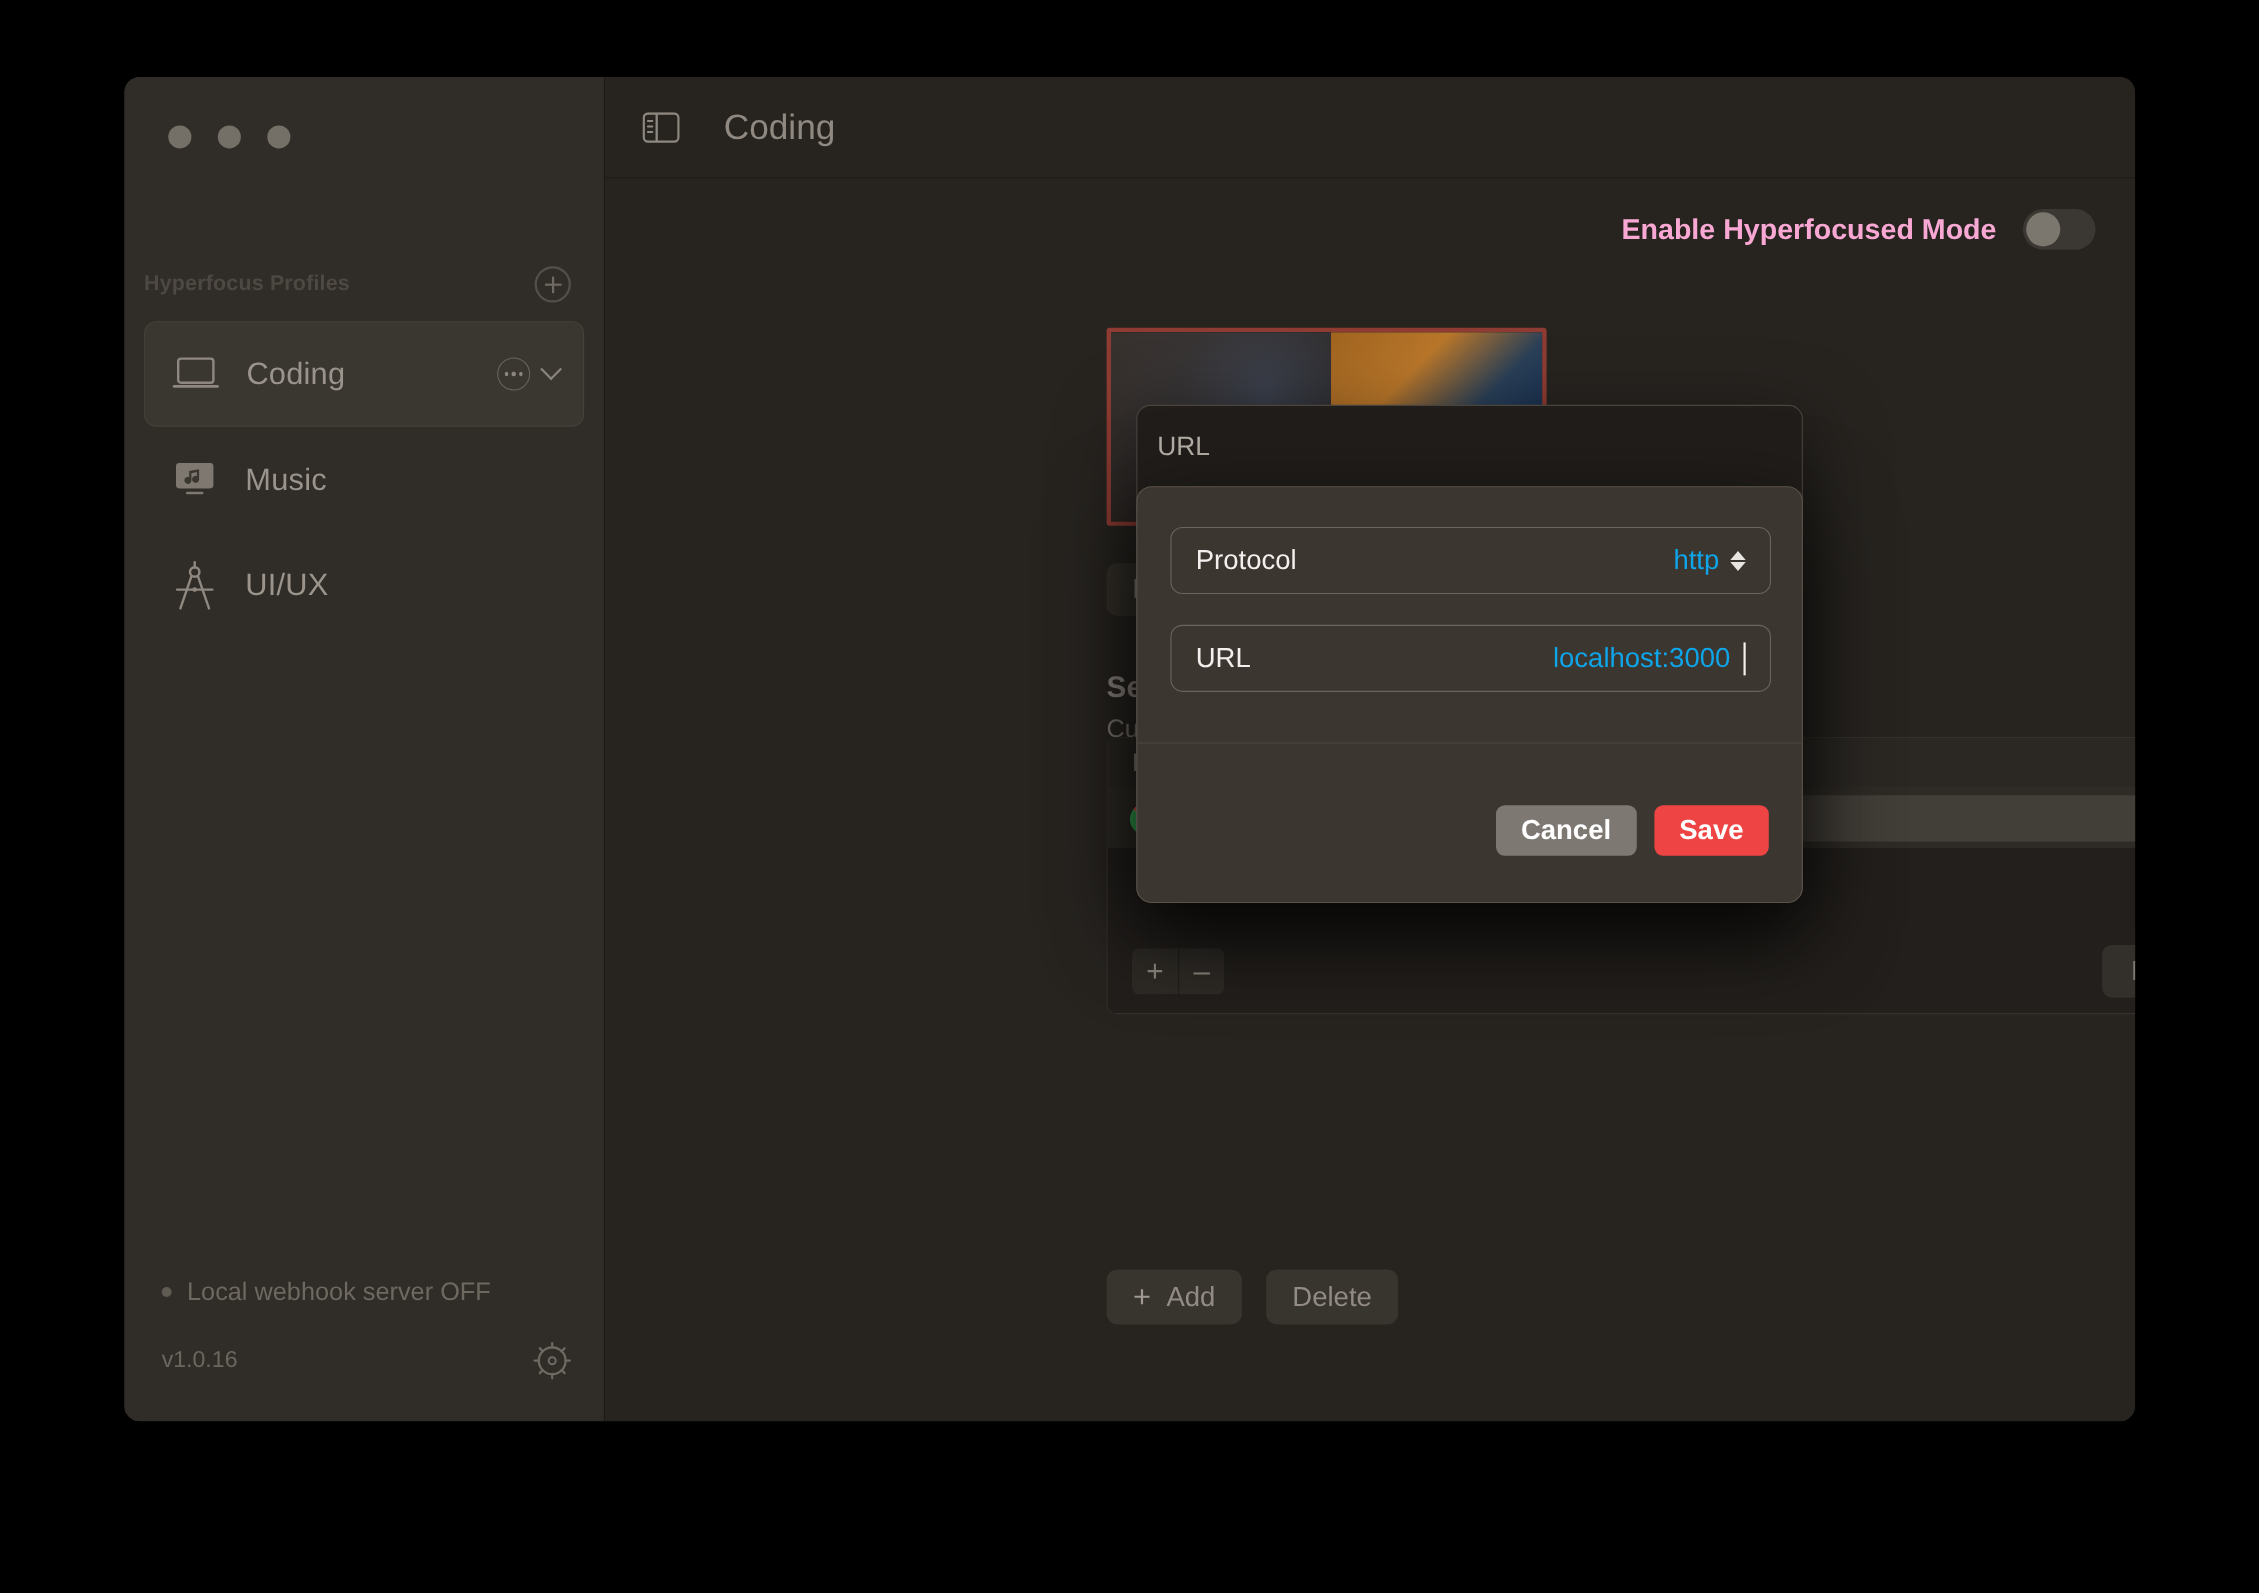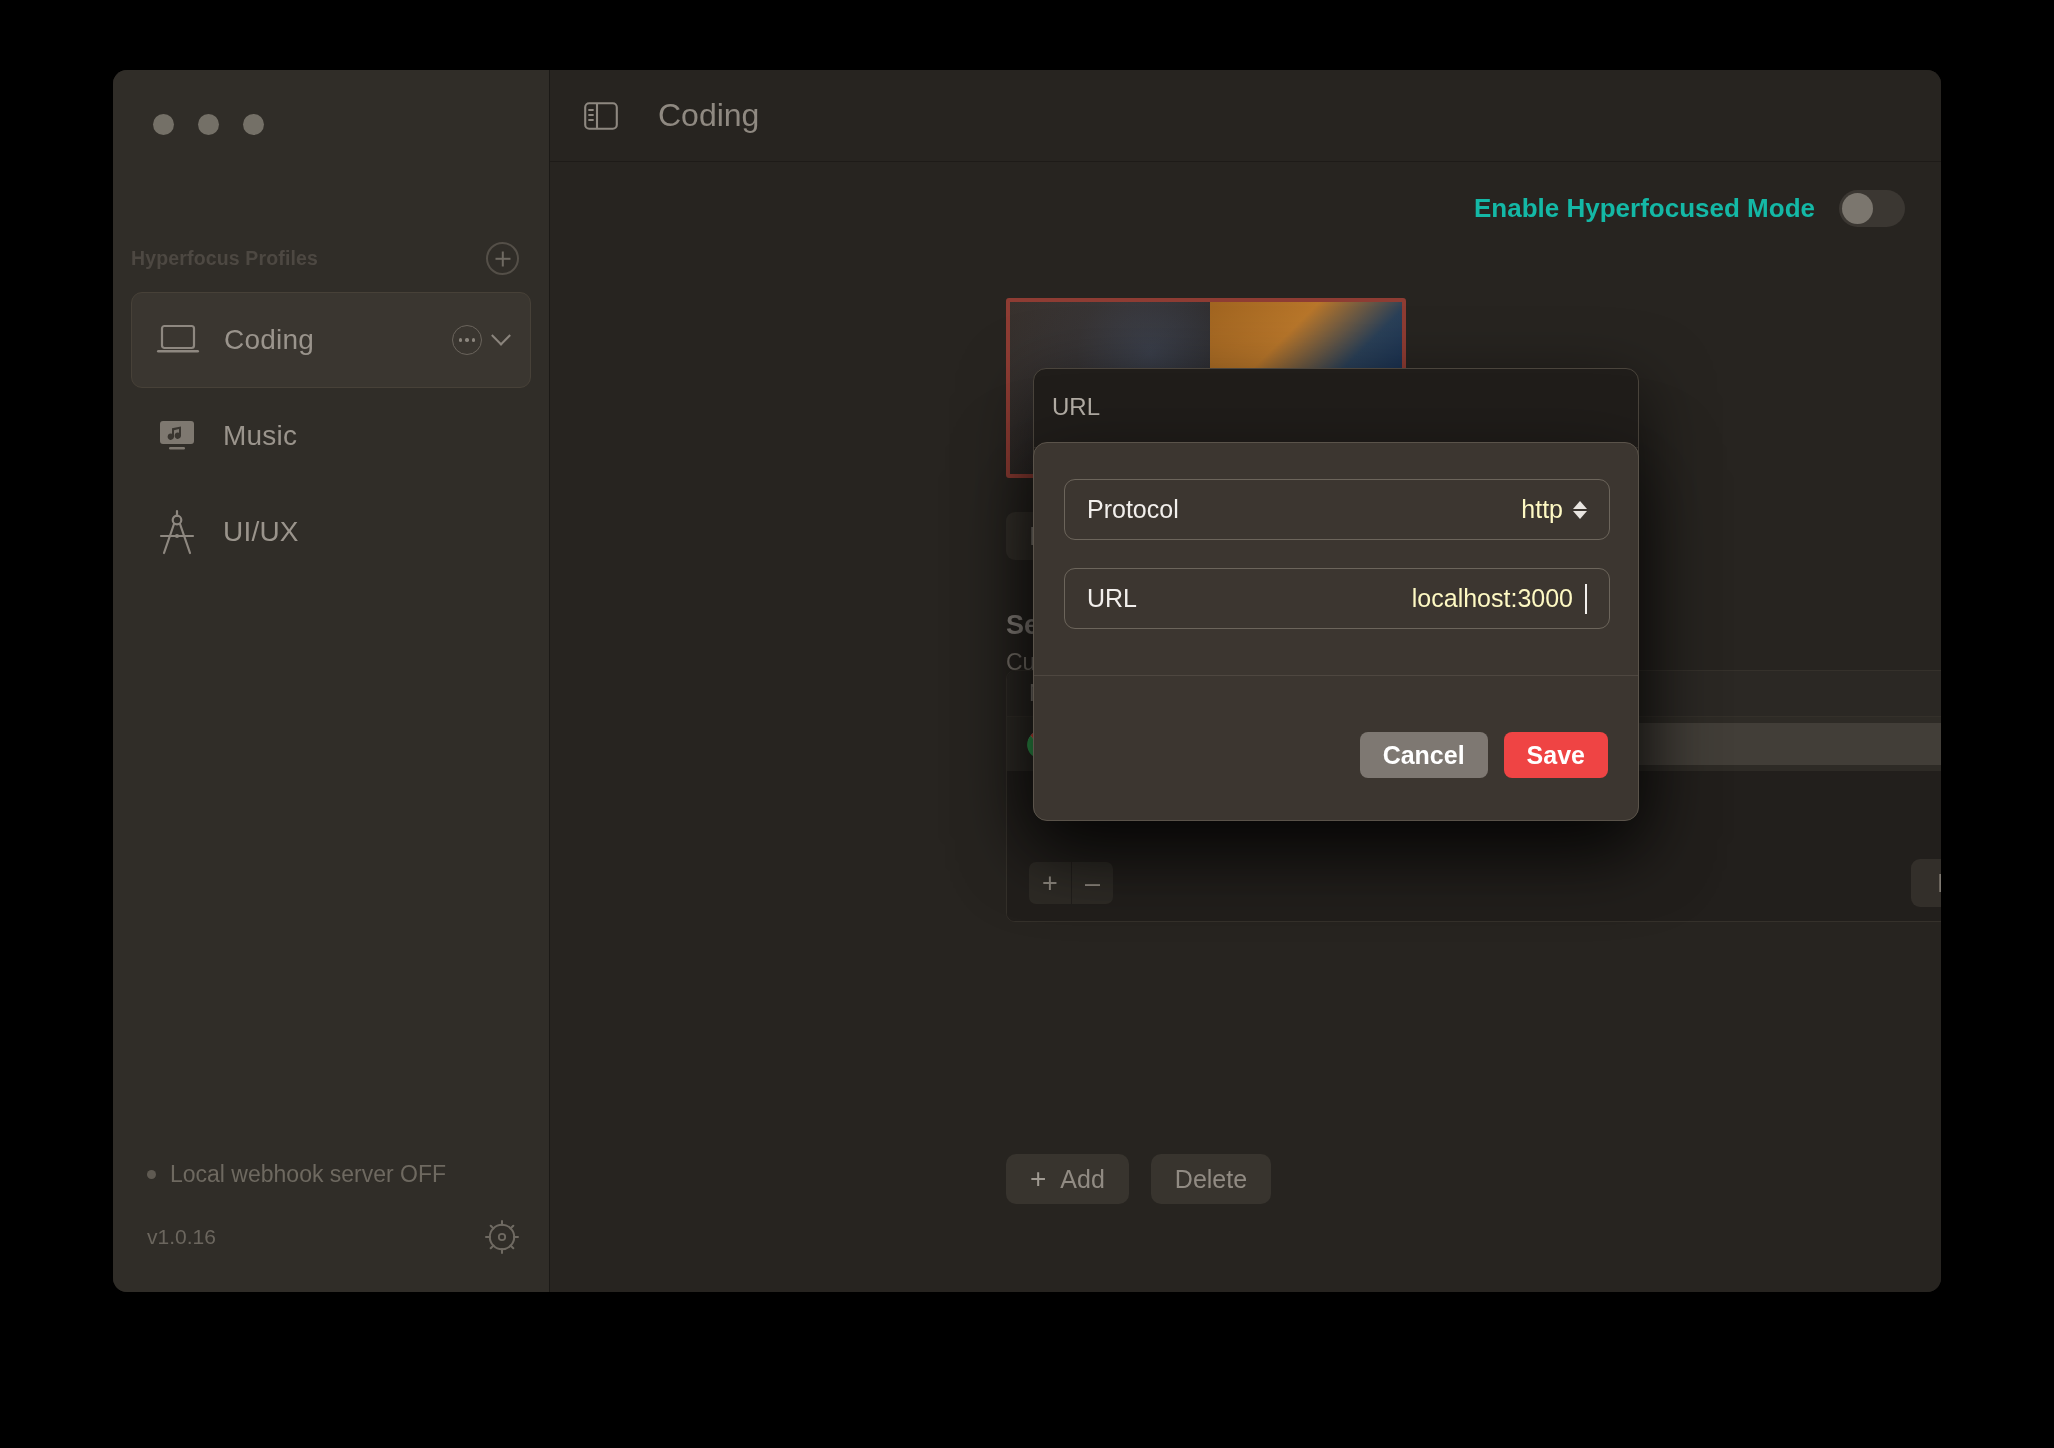--- a/index.html
+++ b/index.html
@@ -122,21 +122,21 @@
   .sidebar-toggle-icon { cursor: pointer; width: 34px; height: 28px; }
   .main-title {
     margin-left: 40px;
     font-size: 32px; color: #8f8981; font-weight: 400;
   }
 
   .hf-toggle-row {
     position: absolute; right: 36px; top: 120px;
     display: flex; align-items: center; gap: 24px;
   }
-  .hf-toggle-label { font-size: 26px; font-weight: 700; color: #14b8a6; }
+  .hf-toggle-label { font-size: 26px; font-weight: 700; color: #f9a8d4; }
   .hf-switch {
     width: 66px; height: 37px; border-radius: 19px;
     background: #3b3732; position: relative; cursor: pointer;
   }
   .hf-knob {
     position: absolute; left: 3px; top: 3px;
     width: 31px; height: 31px; border-radius: 50%;
     background: #7b766e;
   }
 
@@ -279,21 +279,21 @@
     width: 546px; height: 61px;
     border: 1px solid #6c655b;
     border-radius: 11px;
     display: flex; align-items: center; justify-content: space-between;
     padding: 0 22px;
   }
   #field-protocol { top: 36px; }
   #field-url { top: 125px; }
   .field-label { font-size: 25px; color: #f2efec; }
   .field-value-wrap { display: flex; align-items: center; gap: 10px; }
-  .field-value { font-size: 25px; color: #fef9c3; }
+  .field-value { font-size: 25px; color: #0ea5e9; }
   .stepper-glyph { display: flex; flex-direction: column; align-items: center; gap: 2px; }
   .stepper-glyph i {
     width: 0; height: 0; display: block;
     border-left: 7px solid transparent; border-right: 7px solid transparent;
   }
   .stepper-glyph i.up { border-bottom: 8px solid #e9e5e1; }
   .stepper-glyph i.dn { border-top: 8px solid #e9e5e1; }
   .caret {
     width: 2px; height: 30px; background: #f2efec; margin-left: 2px;
   }

